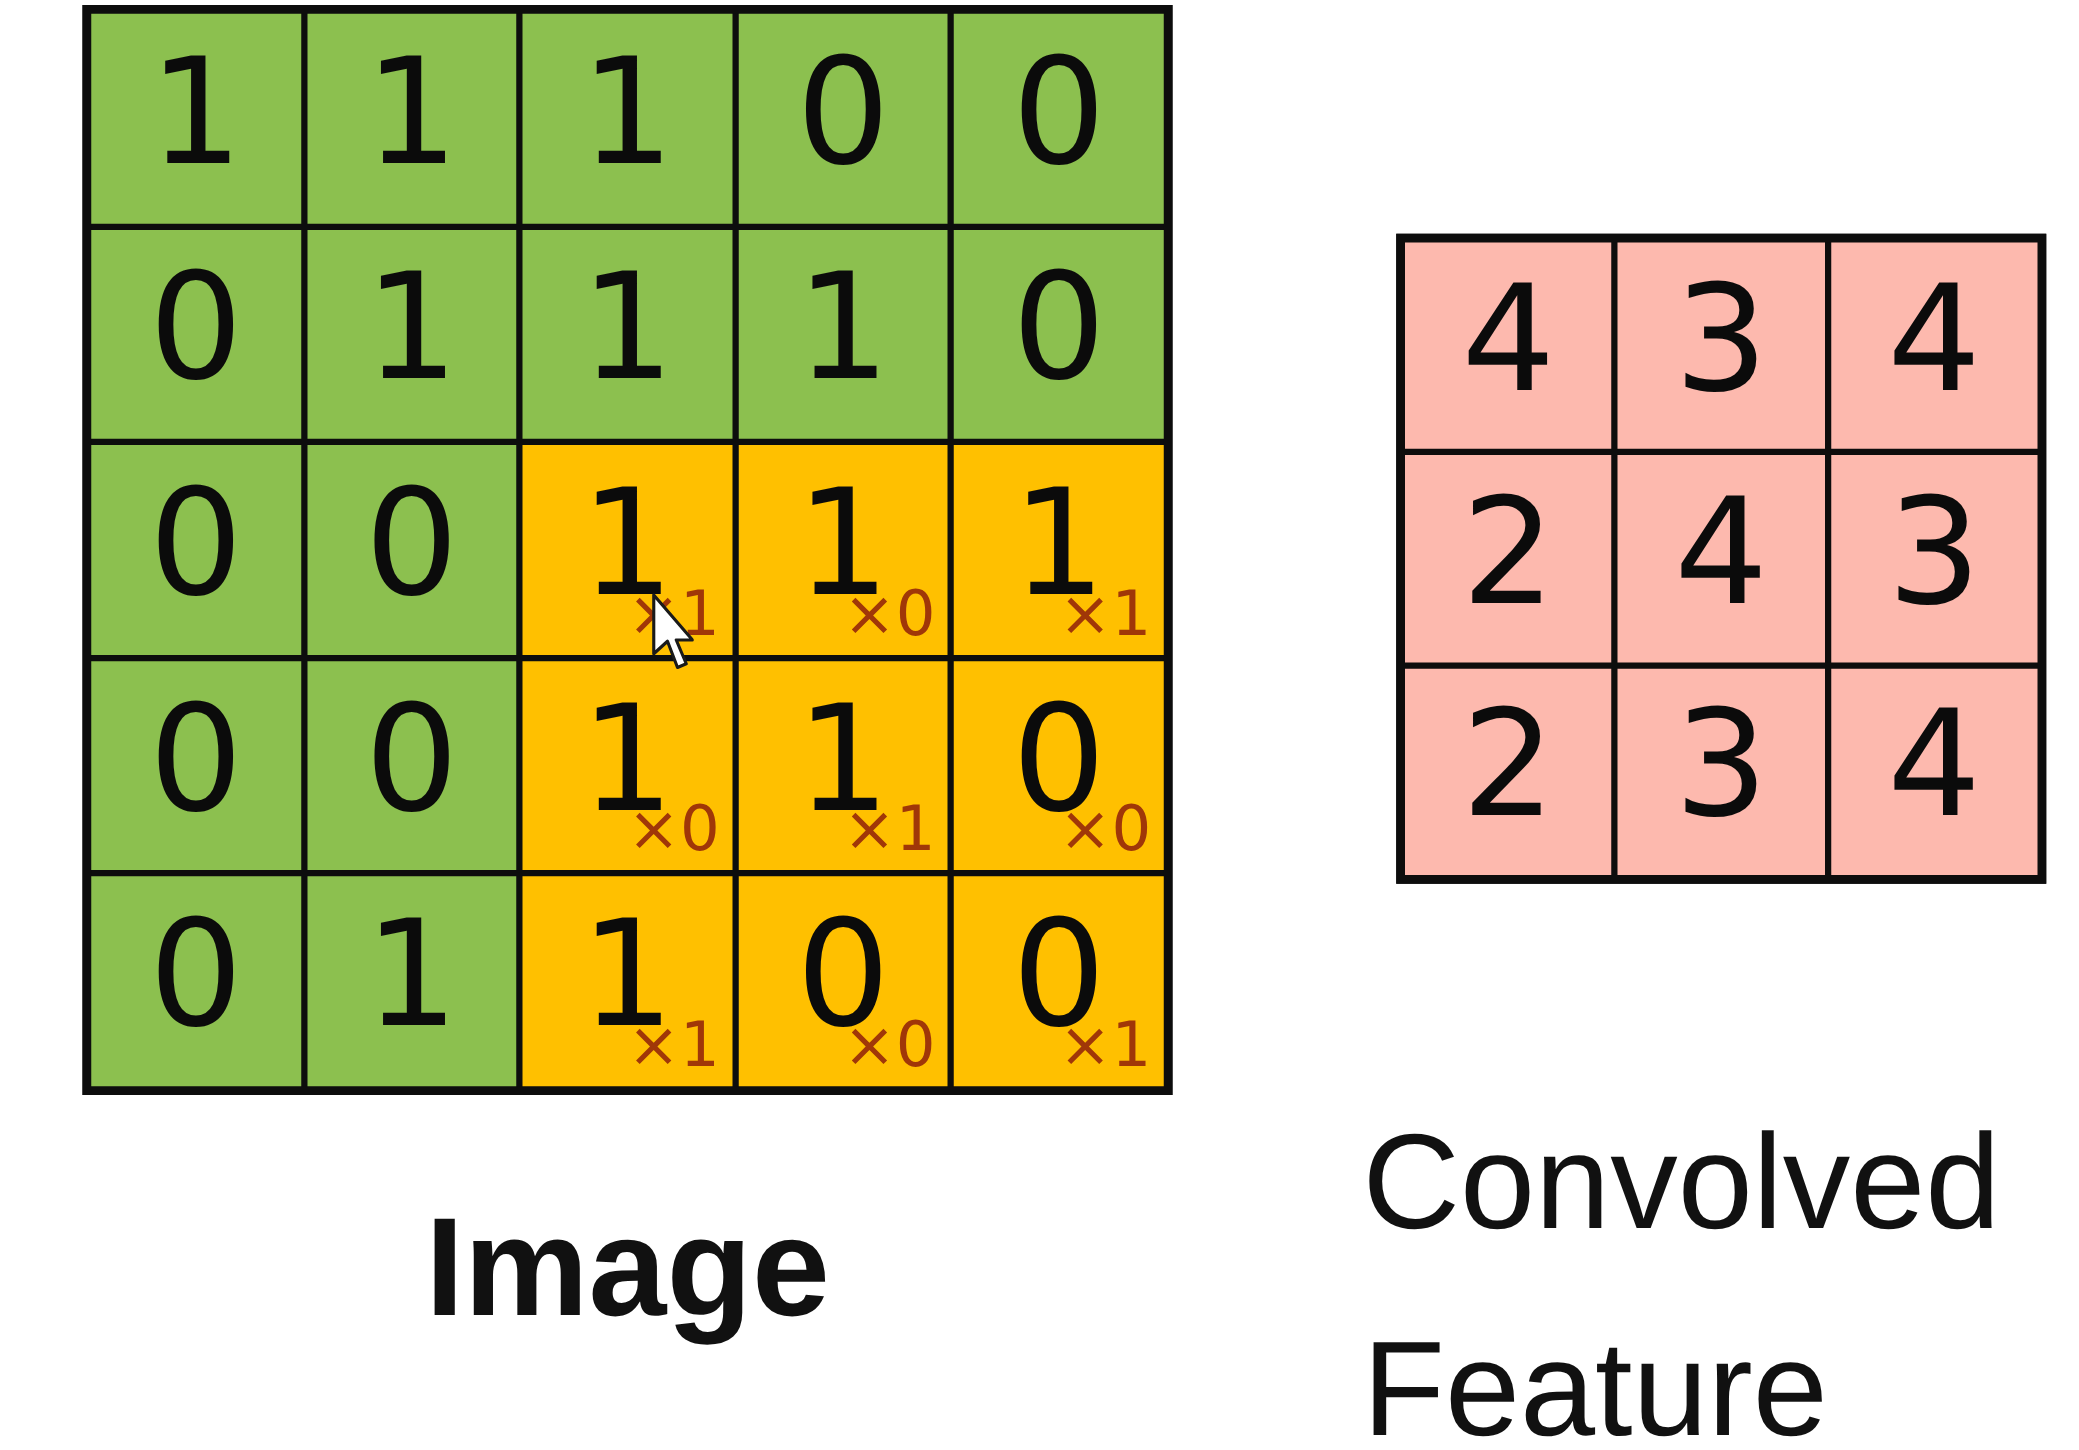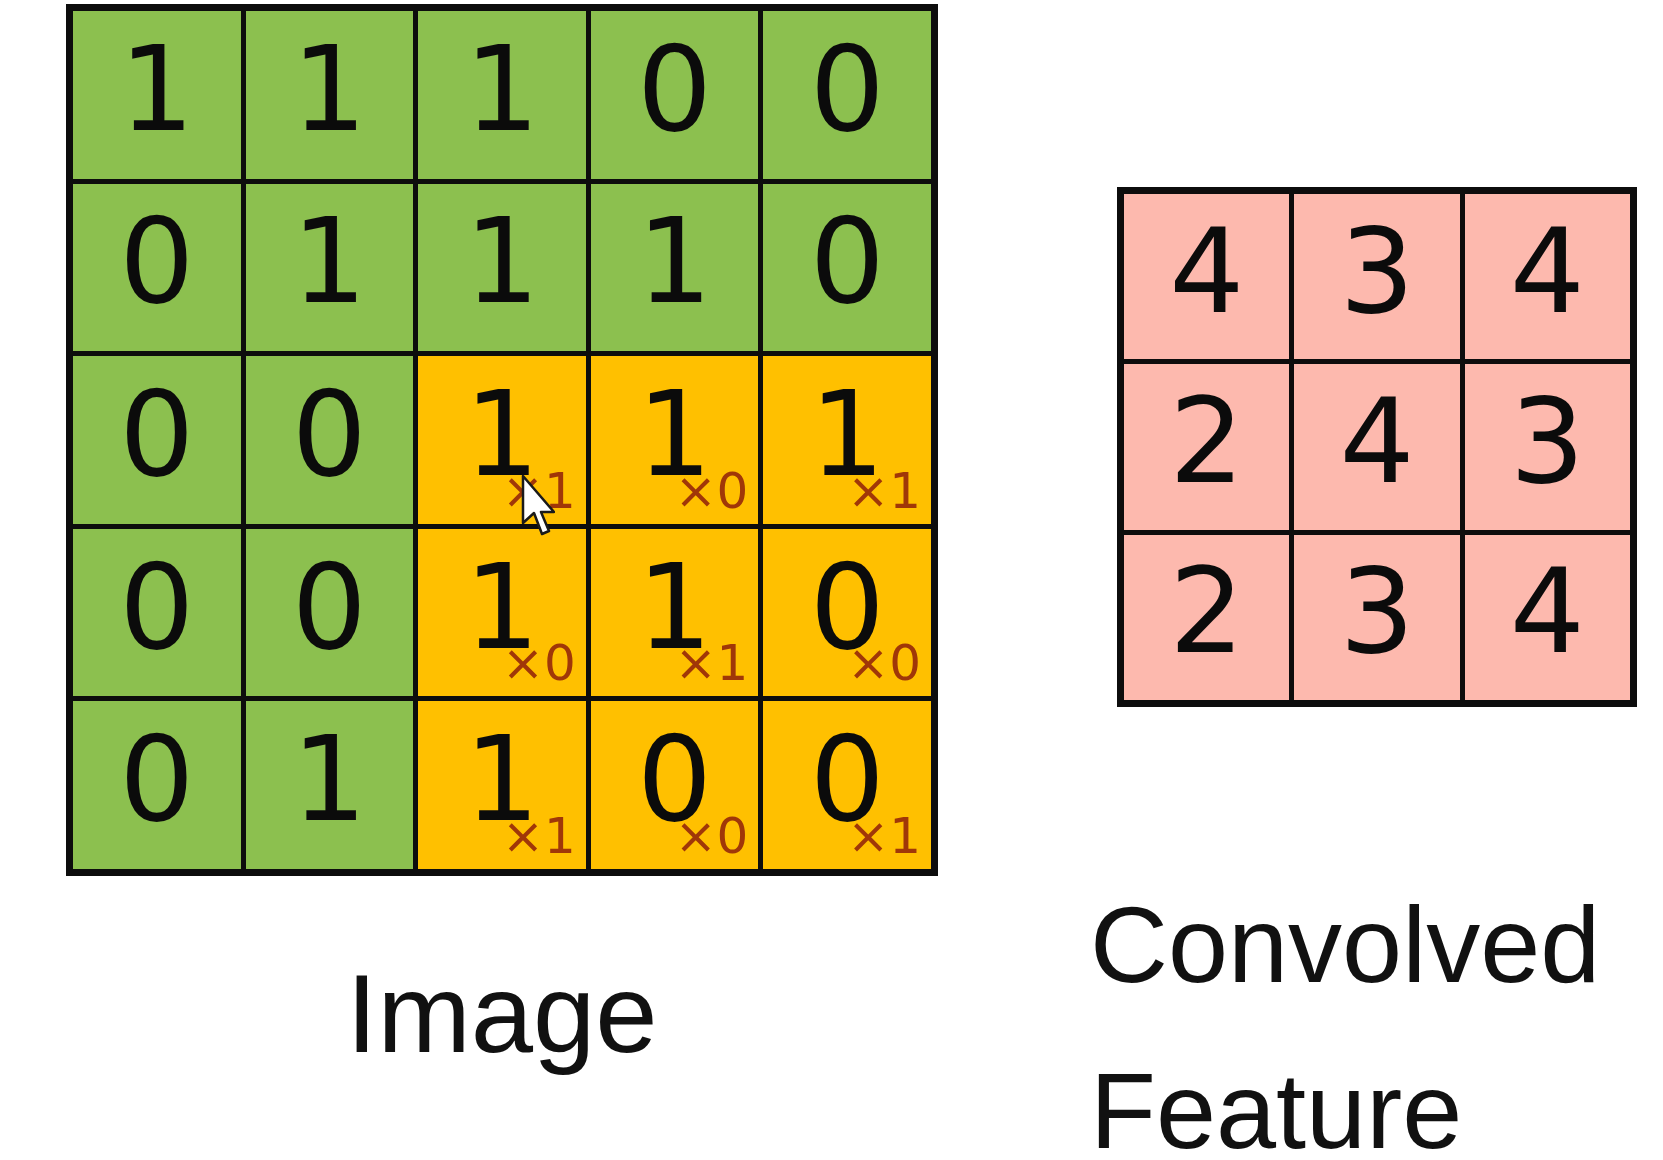--- a/index.html
+++ b/index.html
@@ -66,20 +66,21 @@
   .caption{
     position:absolute;
     color:var(--ink);
   }
   #image-label{
     left:66px;top:952px;
     width:872px;
     text-align:center;
     font-size:112px;
     line-height:1.1;
+    font-weight:bold;
   }
   #conv-label{
     left:1090px;top:862px;
     width:560px;
     text-align:left;
     font-size:108px;
     line-height:1.54;
   }
   #cursor{
     position:absolute;

